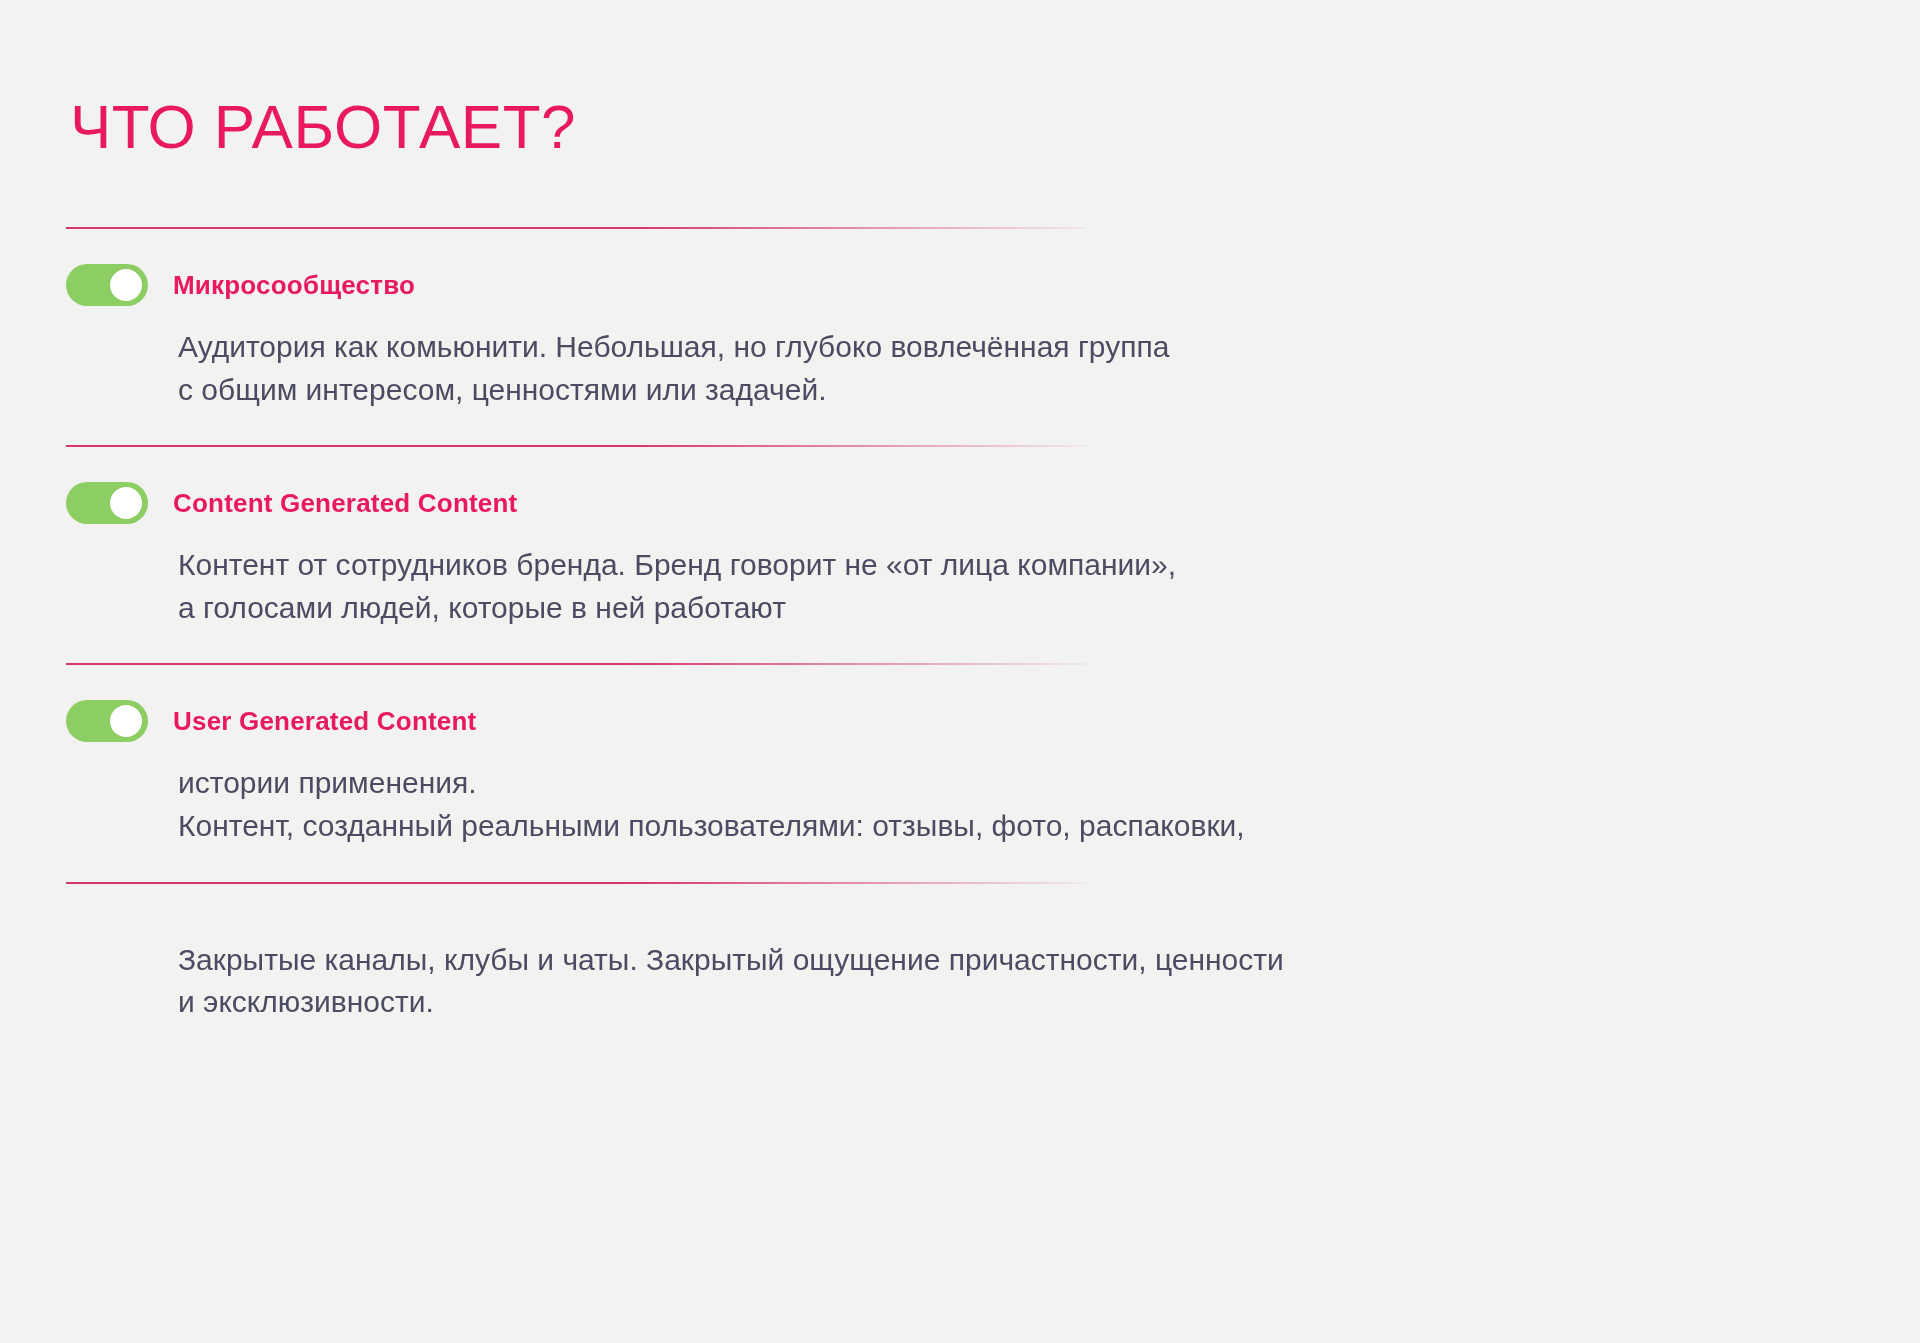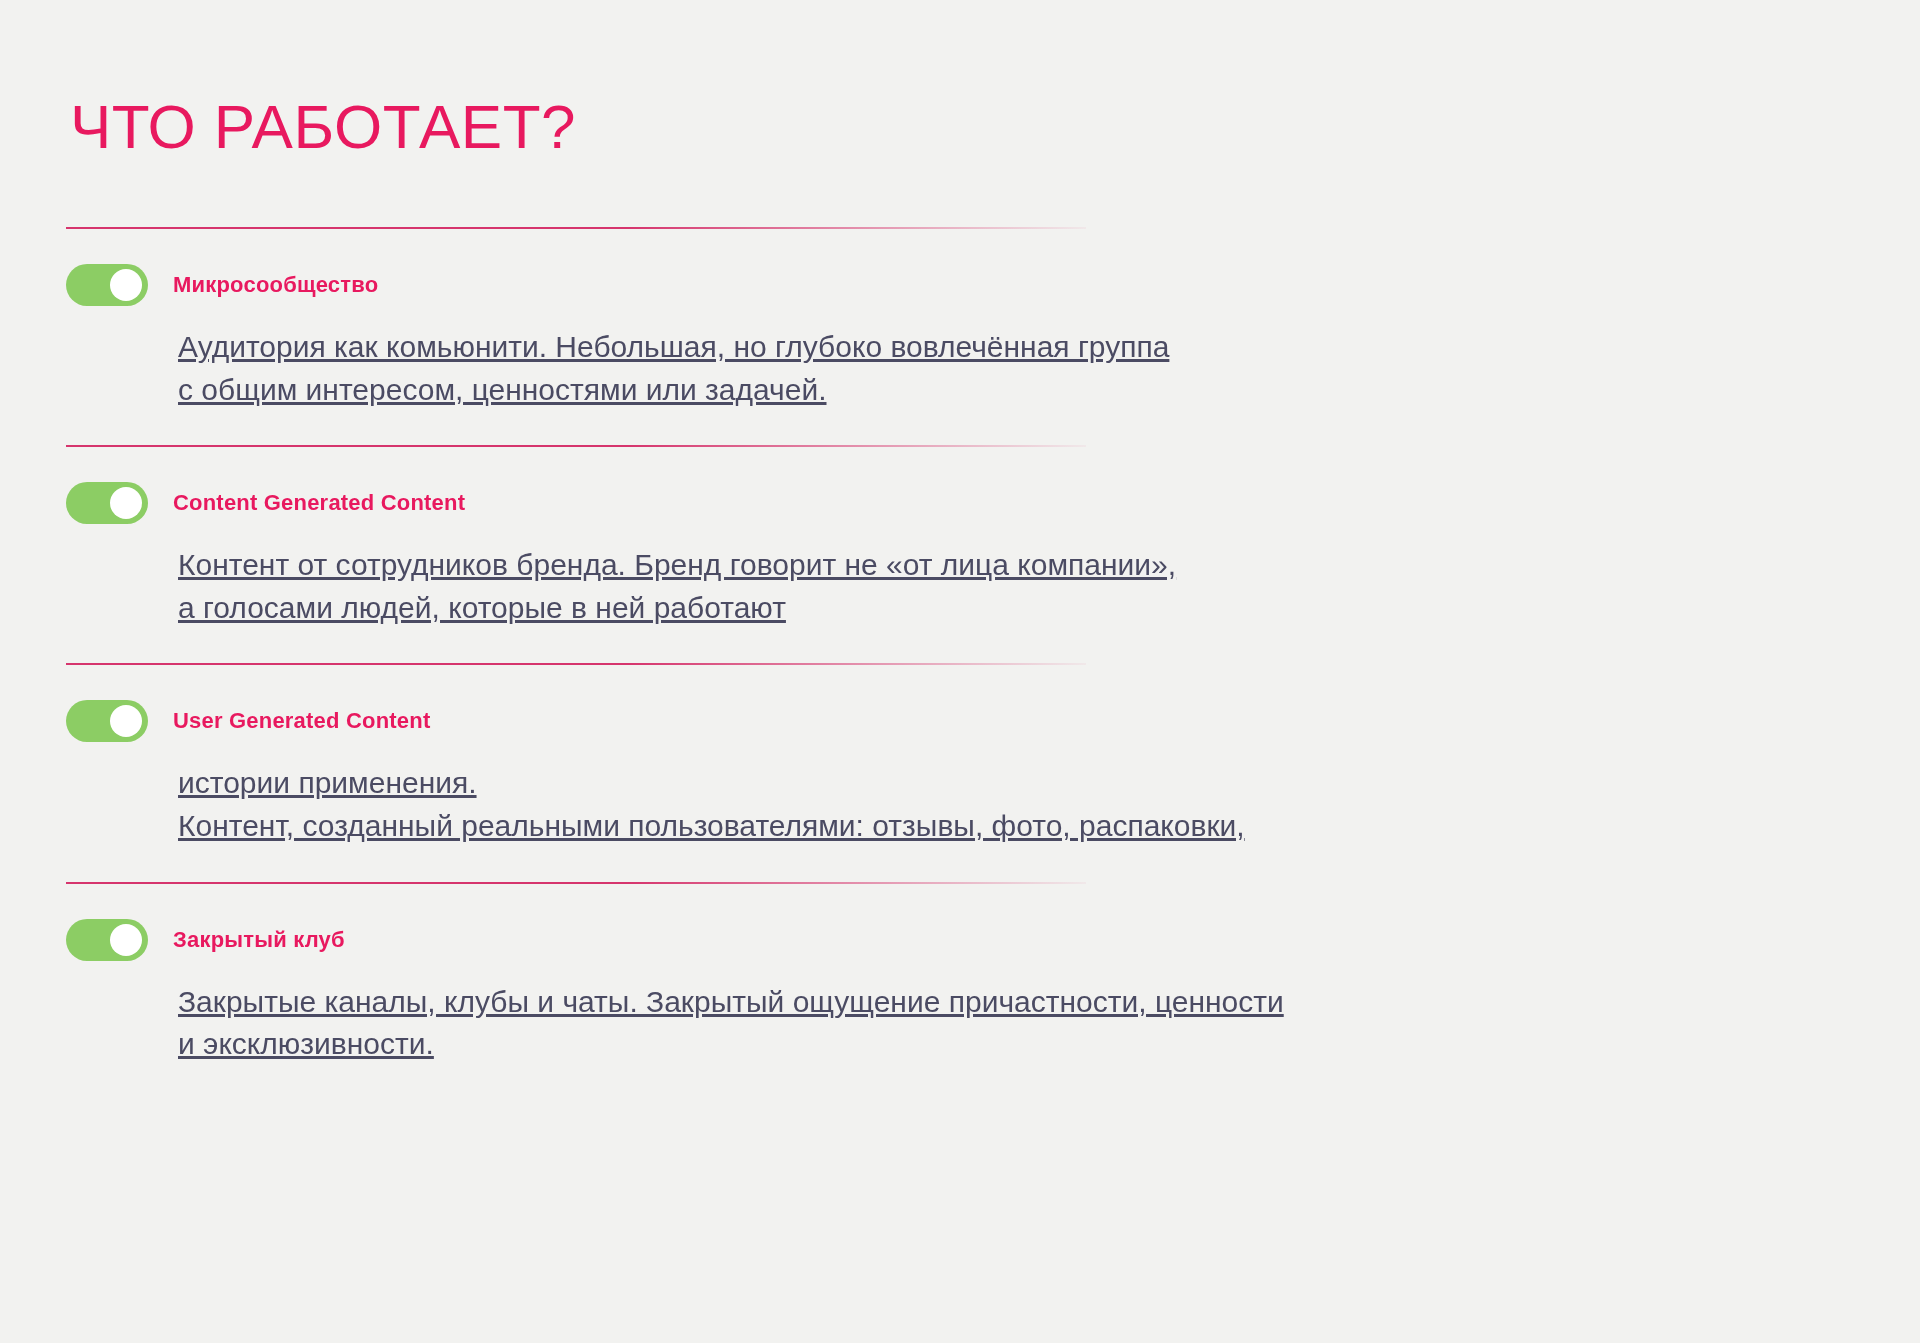--- a/index.html
+++ b/index.html
@@ -62,36 +62,35 @@
     position: absolute;
     top: 5px;
     right: 6px;
     width: 32px;
     height: 32px;
     border-radius: 50%;
     background: #ffffff;
   }
   .item-label {
     margin-left: 25px;
-    font-size: 22px;
+    font-size: 26px;
     font-weight: bold;
     color: #e8195f;
     letter-spacing: 0.2px;
   }
   .item-body {
     margin: 20px 0 0 178px;
     font-size: 30px;
     line-height: 1.42;
     color: #4b4b63;
     max-width: 1560px;
     font-weight: 400;
   }
   .item-body .line {
     display: block;
-    text-decoration: underline;
   }
 </style>
 </head>
 <body>
 
 <div class="slide">
 
   <h1 class="title">ЧТО РАБОТАЕТ?</h1>
 
   <ul class="list">
@@ -140,26 +139,20 @@
         <div class="item-body">
           <span class="line">истории применения.</span>
           <span class="line">Контент, созданный реальными пользователями: отзывы, фото, распаковки,</span>
         </div>
       </div>
     </li>
 
     <li>
       <hr class="divider">
       <div class="item">
-        <div class="item-head">
-          <div class="toggle">
-            <span class="knob"></span>
-          </div>
-          <span class="item-label">Закрытый клуб</span>
-        </div>
         <div class="item-body">
           <span class="line">Закрытые каналы, клубы и чаты. Закрытый ощущение причастности, ценности</span>
           <span class="line">и эксклюзивности.</span>
         </div>
       </div>
     </li>
 
   </ul>
 </div>
 

